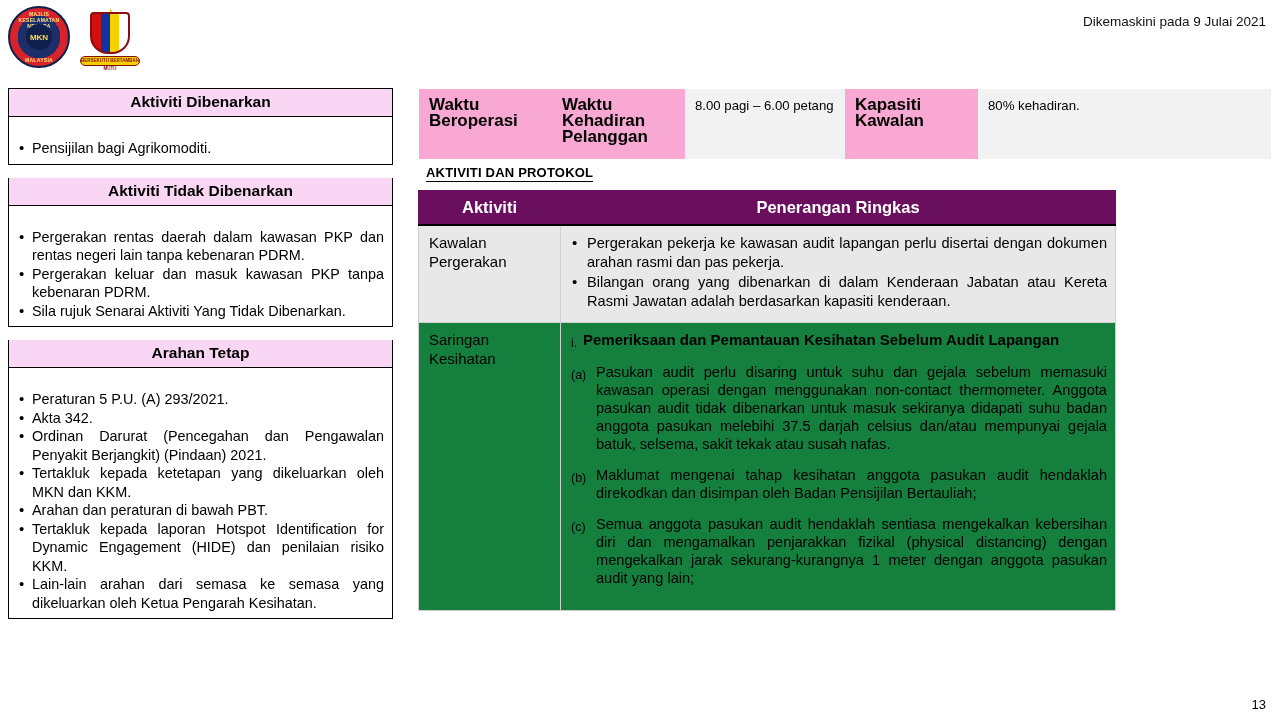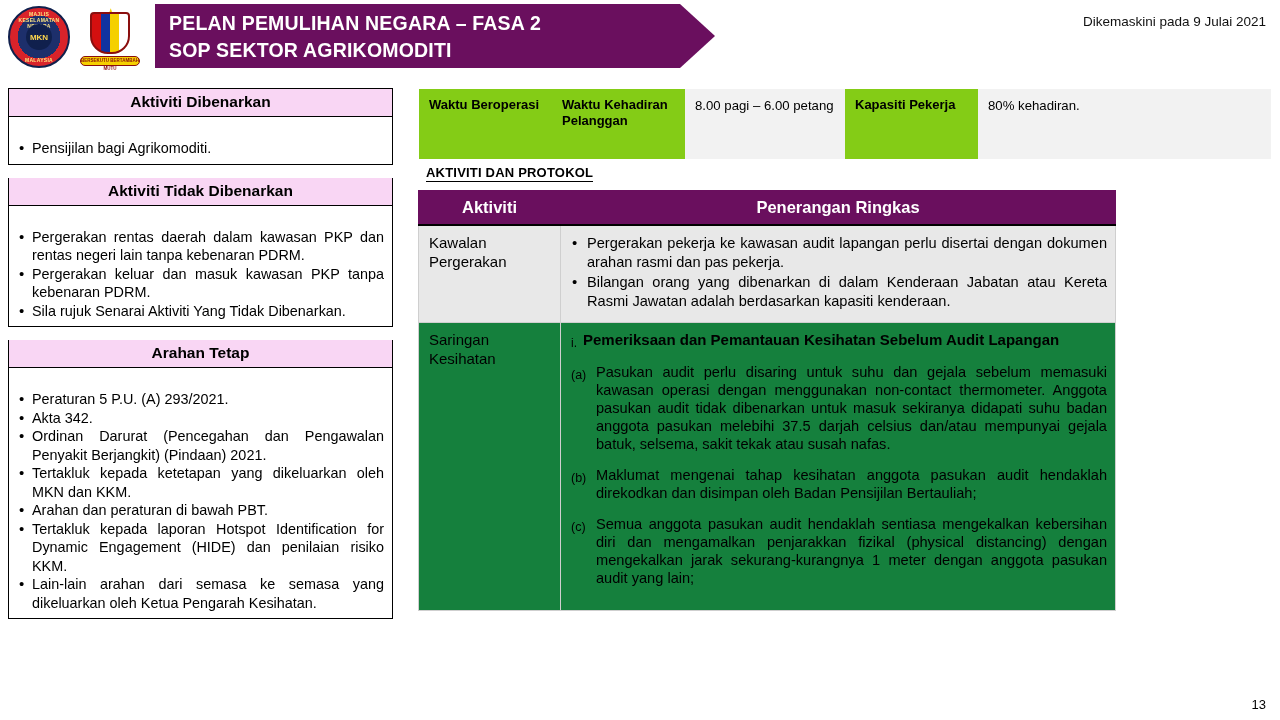--- a/index.html
+++ b/index.html
@@ -139,23 +139,23 @@
   .ops-strip {
     position: absolute;
     left: 418px; top: 88px;
     width: 854px; height: 72px;
     display: flex;
     background: #f2f2f2;
     border: 1px solid #ffffff;
   }
   .ops-cell-label {
     width: 133px;
-    background: #84cc16;
-    font-weight: bold;
-    font-size: 13px;
+    background: #f9a8d4;
+    font-weight: bold;
+    font-size: 17px;
     padding: 8px 8px 0 10px;
     line-height: 16px;
     color: #000000;
   }
   .ops-cell-val {
     width: 152px;
     background: #f2f2f2;
     font-size: 13.2px;
     padding: 8px 8px 0 10px;
     line-height: 17px;
@@ -255,24 +255,20 @@
       <div class="core">MKN</div>
       <div class="ring-bot">MALAYSIA</div>
     </div>
     <div class="logo-jata">
       <div class="star">★</div>
       <div class="crest"></div>
       <div class="ribbon">BERSEKUTU BERTAMBAH MUTU</div>
     </div>
   </div>
 
-  <div class="header-band">
-    <div class="line">PELAN PEMULIHAN NEGARA – FASA 2</div>
-    <div class="line">SOP SEKTOR AGRIKOMODITI</div>
-  </div>
   <div class="updated">Dikemaskini pada 9 Julai 2021</div>
 
   <div class="left-col">
 
     <div class="panel">
       <div class="panel-title">Aktiviti Dibenarkan</div>
       <div class="panel-body">
         <ul class="bul">
           <li>Pensijilan bagi Agrikomoditi.</li>
         </ul>
@@ -304,21 +300,21 @@
         </ul>
       </div>
     </div>
 
   </div>
 
   <div class="ops-strip">
     <div class="ops-cell-label">Waktu Beroperasi</div>
     <div class="ops-cell-label">Waktu Kehadiran Pelanggan</div>
     <div class="ops-cell-val wide">8.00 pagi – 6.00 petang</div>
-    <div class="ops-cell-label">Kapasiti Pekerja</div>
+    <div class="ops-cell-label">Kapasiti Kawalan</div>
     <div class="ops-cell-val">80% kehadiran.</div>
   </div>
 
   <div class="sect-label">AKTIVITI DAN PROTOKOL</div>
 
   <table class="tbl">
     <thead>
       <tr>
         <th class="c1">Aktiviti</th>
         <th>Penerangan Ringkas</th>

